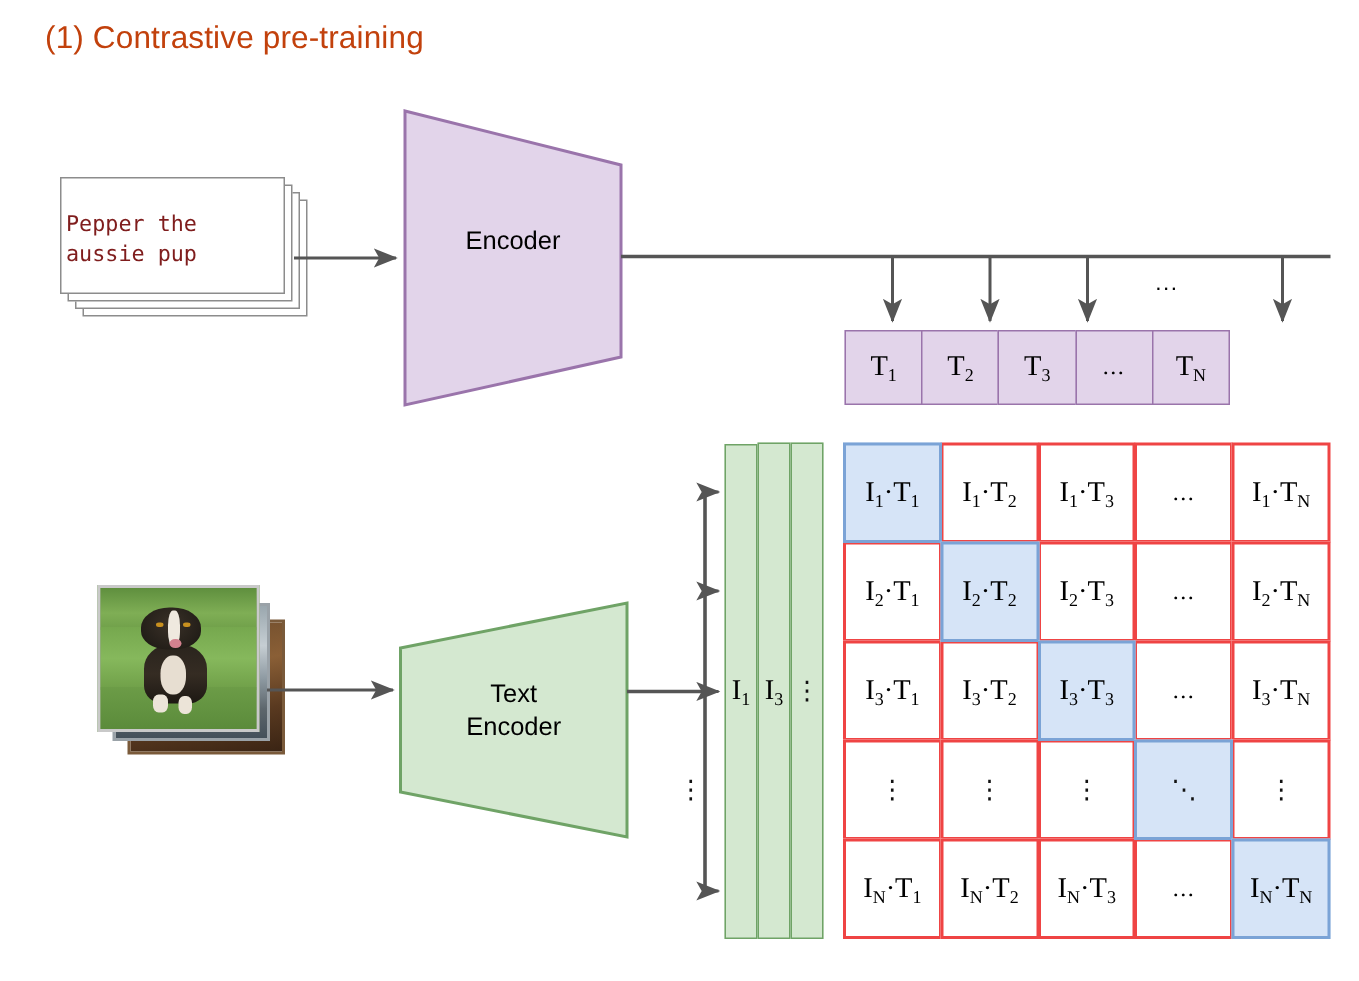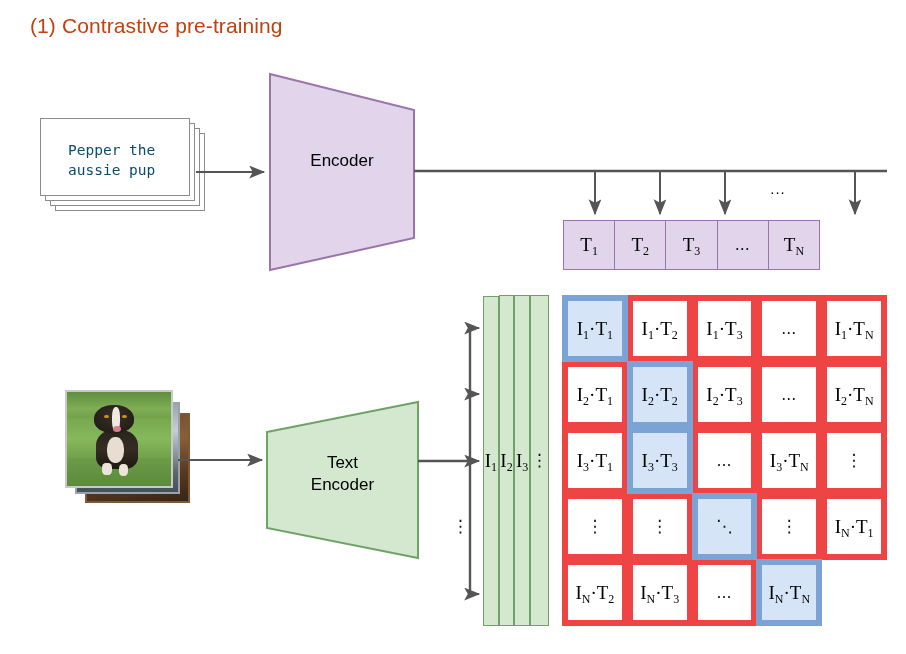--- a/index.html
+++ b/index.html
@@ -20,23 +20,23 @@
 
   
   .card{
     position:absolute;background:#ffffff;border:1px solid #8c8c8c;box-sizing:border-box;
   }
   #card-back3{left:55px;top:133px;width:150px;height:78px;}
   #card-back2{left:50px;top:128px;width:150px;height:78px;}
   #card-back1{left:45px;top:123px;width:150px;height:78px;}
   #card-front{left:40px;top:118px;width:150px;height:78px;}
   #card-text{
-    position:absolute;left:68px;top:140px;width:130px;
+    position:absolute;left:44px;top:140px;width:130px;
     font-family:"DejaVu Sans Mono","Liberation Mono",monospace;
-    font-size:14.5px;line-height:20px;color:#0c4a6e;white-space:pre;
+    font-size:14.5px;line-height:20px;color:#7f1d1d;white-space:pre;
   }
 
   
   .photo{position:absolute;box-sizing:border-box;border:2px solid #b9b9b9;}
   #photo-back2{left:85px;top:413px;width:105px;height:90px;
     background:linear-gradient(170deg,#6b4a2b 0%,#8a5f36 38%,#5a3a20 70%,#3a2414 100%);
     border-color:#7a5staff;border-color:#7a5a3a;}
   #photo-back1{left:75px;top:402px;width:105px;height:92px;
     background:linear-gradient(180deg,#9aa7ae 0%,#c6ced3 30%,#8e9aa2 55%,#5d666c 78%,#44505a 100%);
     border-color:#9aa2a8;}
@@ -101,21 +101,21 @@
   #i-col .icell{
     flex:1 1 0;background:#D4E8D0;border:1px solid #6fa366;margin-top:-1px;
     box-sizing:border-box;display:flex;align-items:center;justify-content:center;
   }
   #i-col .icell:first-child{margin-top:0;}
 
   
   #matrix{position:absolute;left:563px;top:296px;width:324px;height:330px;
     display:grid;grid-template-columns:repeat(5,1fr);grid-template-rows:repeat(5,1fr);}
   #matrix .mcell{
-    background:#ffffff;border:6px solid #ef4444;margin:-1px 0 0 -1px;
+    background:#ffffff;border:2px solid #ef4444;margin:-1px 0 0 -1px;
     box-sizing:border-box;display:flex;align-items:center;justify-content:center;
   }
   #matrix .mcell.hl{background:#D6E4F7;border-color:#7ba3d6;position:relative;z-index:2;}
   .ddots{font-family:"Liberation Serif",serif;font-size:17px;color:#111;}
 
   
   #top-ellipsis{position:absolute;left:766px;top:180px;width:24px;text-align:center;
     font-size:15px;color:#000;letter-spacing:1px;}
   
   #left-vdots{position:absolute;left:452px;top:516px;width:14px;text-align:center;}
@@ -219,26 +219,23 @@
       <div class="tcell">
         <span class="mtext">T<sub>N</sub></span>
       </div>
     </div>
 
   <div id="i-col">
       <div class="icell">
         <span class="mtext">I<sub>1</sub></span>
       </div>
       <div class="icell">
-        <span class="mtext">I<sub>2</sub></span>
+        <span class="mtext">I<sub>3</sub></span>
       </div>
       <div class="icell">
-        <span class="mtext">I<sub>3</sub></span>
-      </div>
-      <div class="icell">
         <span class="ddots">⋮</span>
       </div>
     </div>
 
   <div id="matrix">
       <div class="mcell hl">
         <span class="mtext">I<sub>1</sub>·T<sub>1</sub></span>
       </div>
       <div class="mcell">
         <span class="mtext">I<sub>1</sub>·T<sub>2</sub></span>
@@ -263,20 +260,23 @@
       </div>
       <div class="mcell">
         <span class="dots">...</span>
       </div>
       <div class="mcell">
         <span class="mtext">I<sub>2</sub>·T<sub>N</sub></span>
       </div>
       <div class="mcell">
         <span class="mtext">I<sub>3</sub>·T<sub>1</sub></span>
       </div>
+      <div class="mcell">
+        <span class="mtext">I<sub>3</sub>·T<sub>2</sub></span>
+      </div>
       <div class="mcell hl">
         <span class="mtext">I<sub>3</sub>·T<sub>3</sub></span>
       </div>
       <div class="mcell">
         <span class="dots">...</span>
       </div>
       <div class="mcell">
         <span class="mtext">I<sub>3</sub>·T<sub>N</sub></span>
       </div>
       <div class="mcell">

